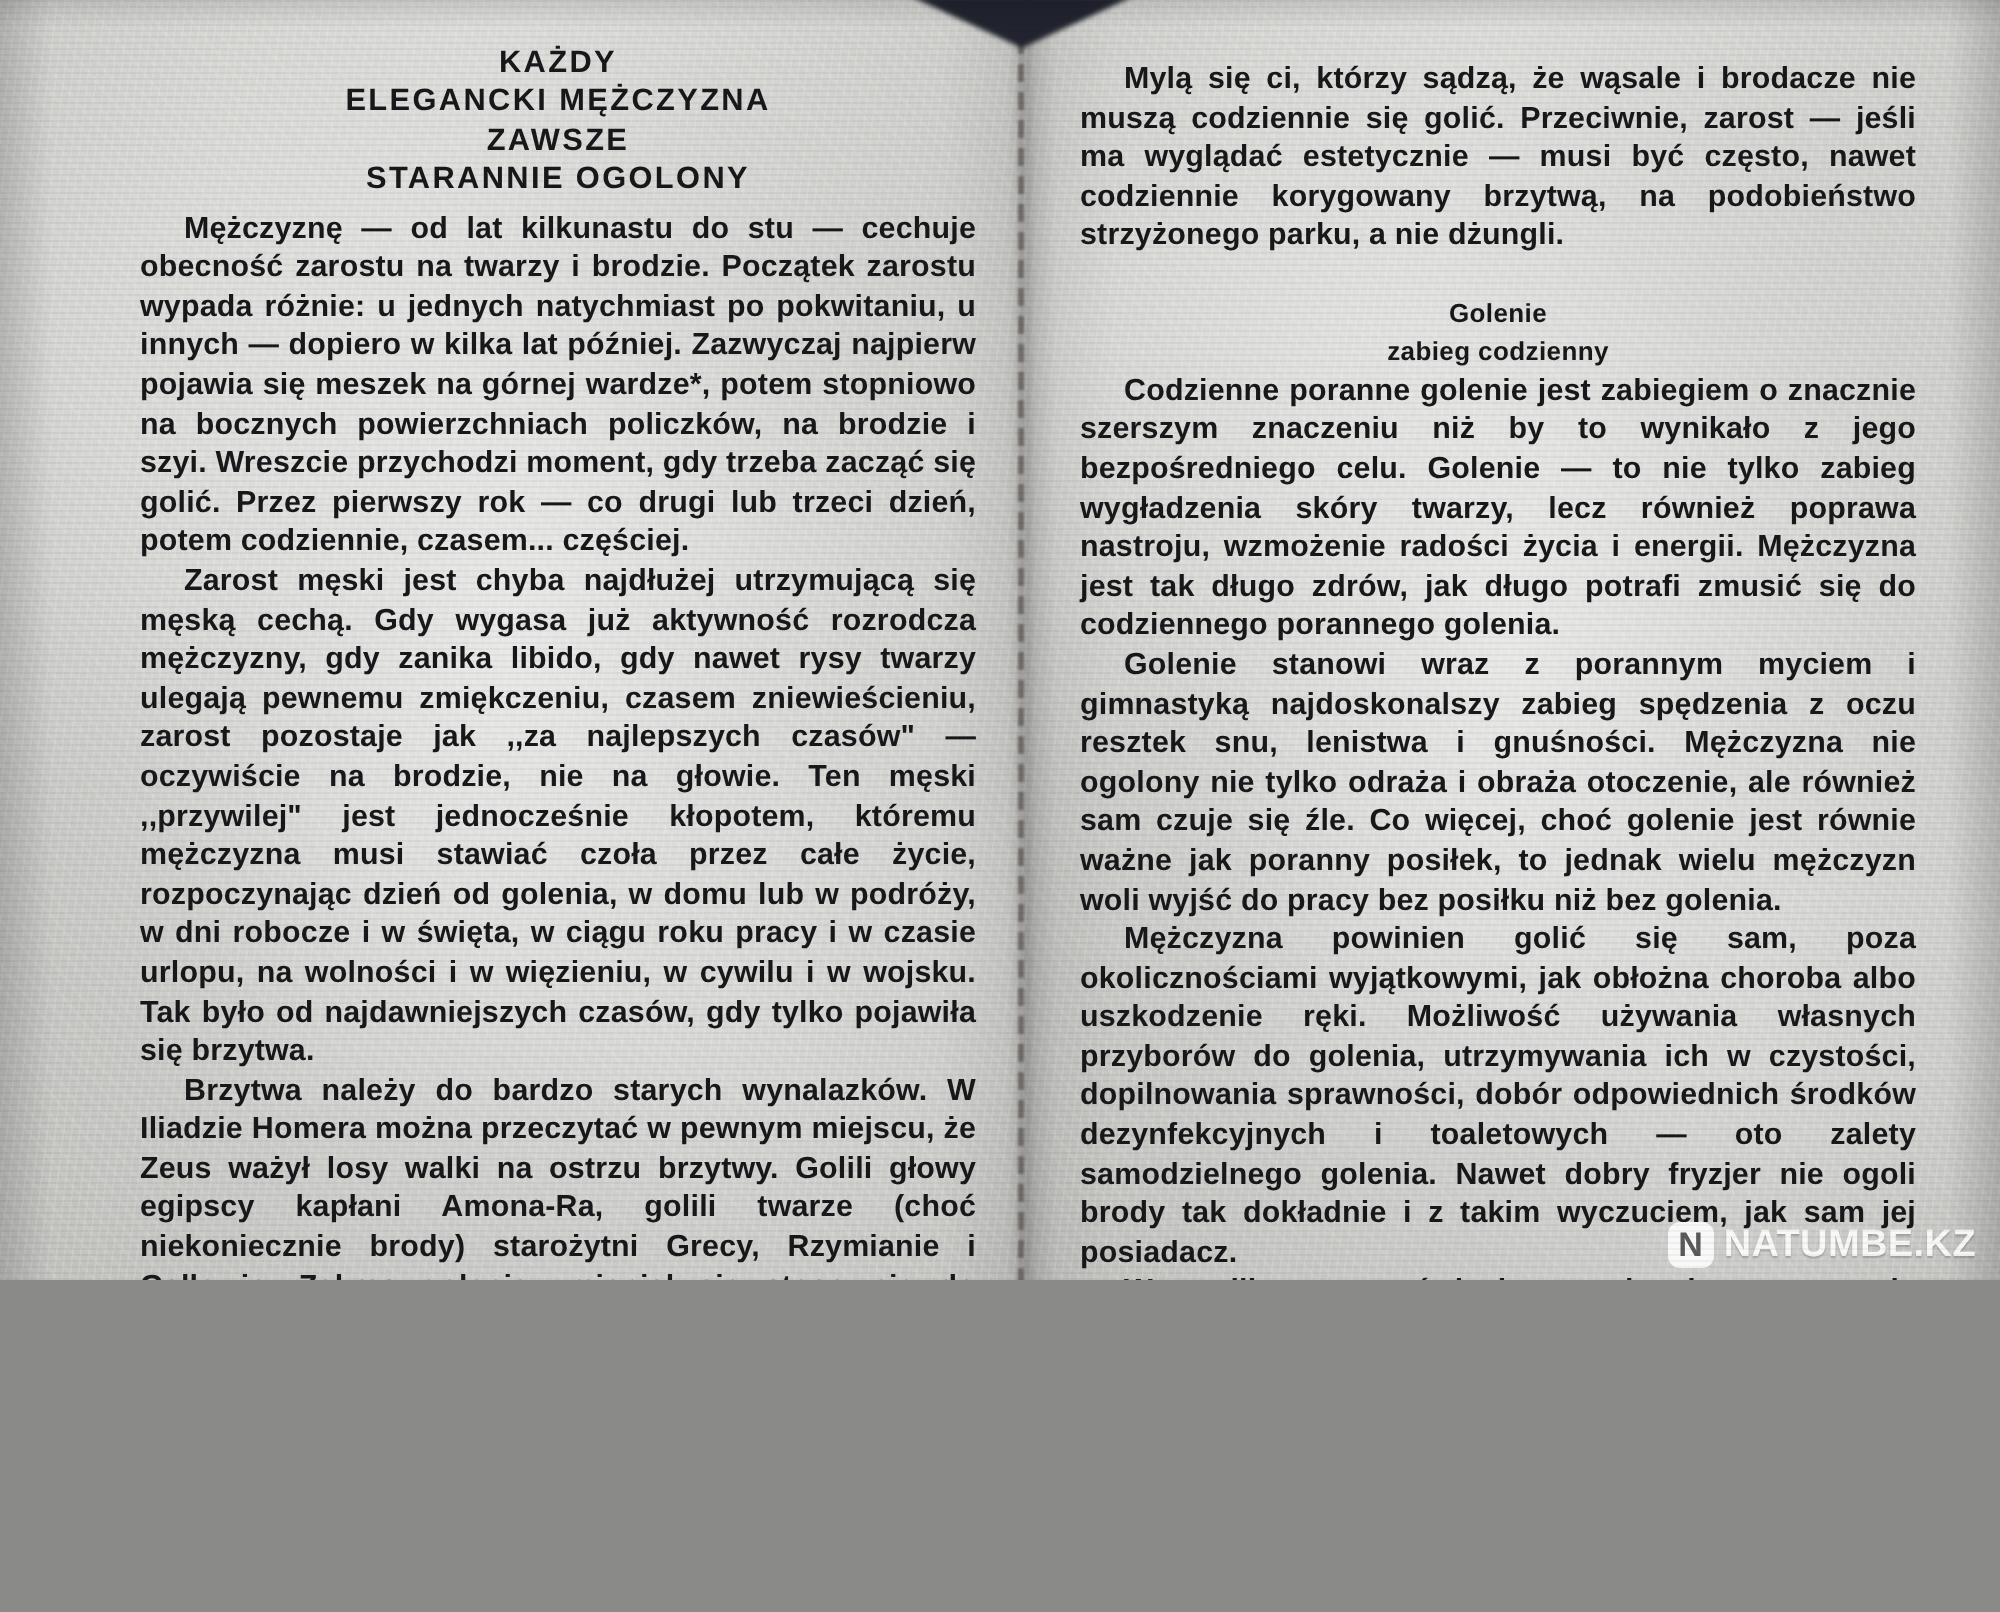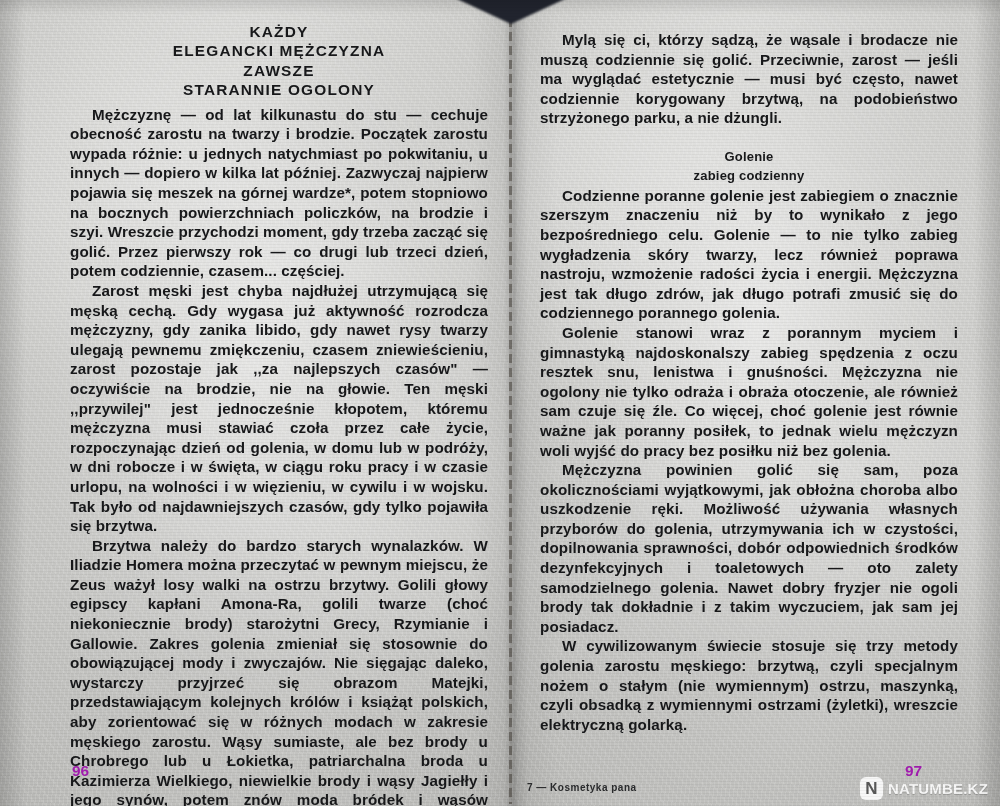--- a/index.html
+++ b/index.html
@@ -3,21 +3,21 @@
 <meta charset="utf-8">
 <style>
   html, body {
     margin: 0;
     padding: 0;
     background: #8a8a88;
   }
   #page {
     position: relative;
     width: 1000px;
-    height: 806px;
+    height: 640px;
     overflow: hidden;
     background: #c5c5c2;
     font-family: "Liberation Sans", sans-serif;
   }
 
   
   .paper {
     position: absolute;
     top: 0;
     height: 806px;
@@ -208,21 +208,21 @@
     color: #4a4a4a;
     display: flex;
     align-items: center;
     justify-content: center;
     font-size: 17px;
     font-weight: 700;
     line-height: 1;
     font-family: "Liberation Sans", sans-serif;
   }
   .wm-text {
-    font-size: 15px;
+    font-size: 19px;
     font-weight: 700;
     letter-spacing: .2px;
     color: #ffffff;
     text-shadow: 0 1px 1px rgba(0,0,0,.25);
   }
 
   .ink {
     position:absolute; inset:0;
     pointer-events:none;
     mix-blend-mode: multiply;

